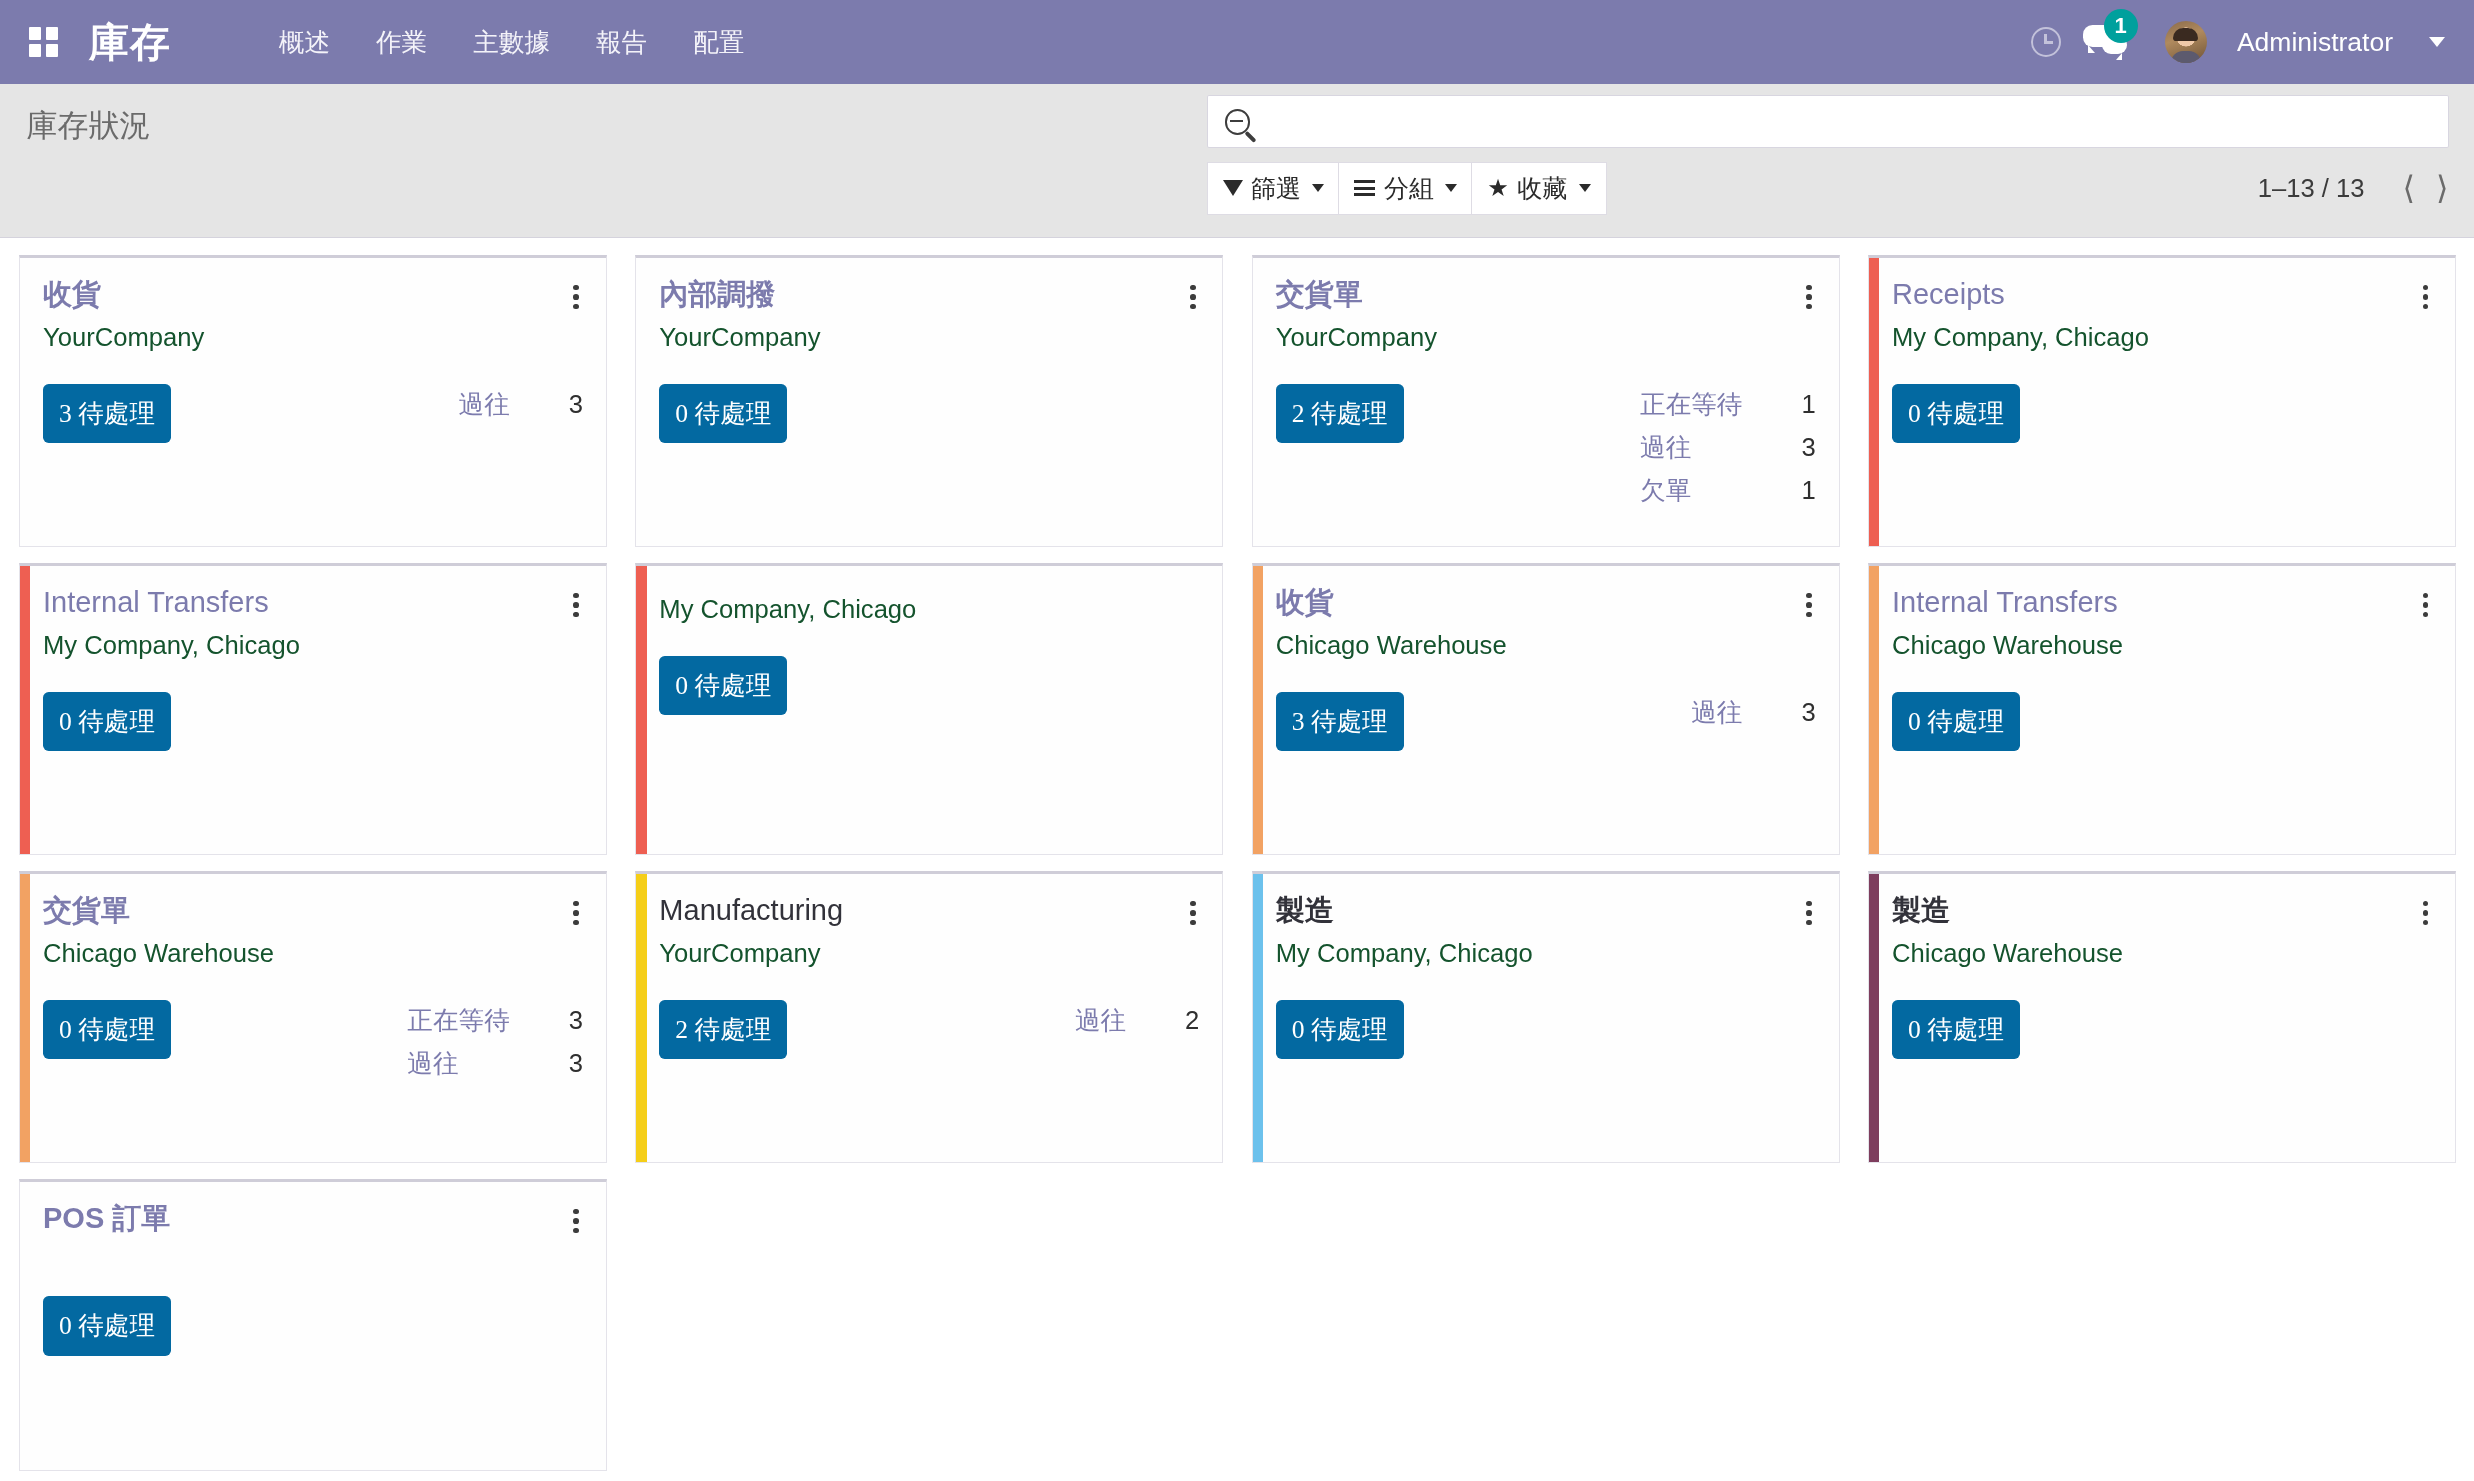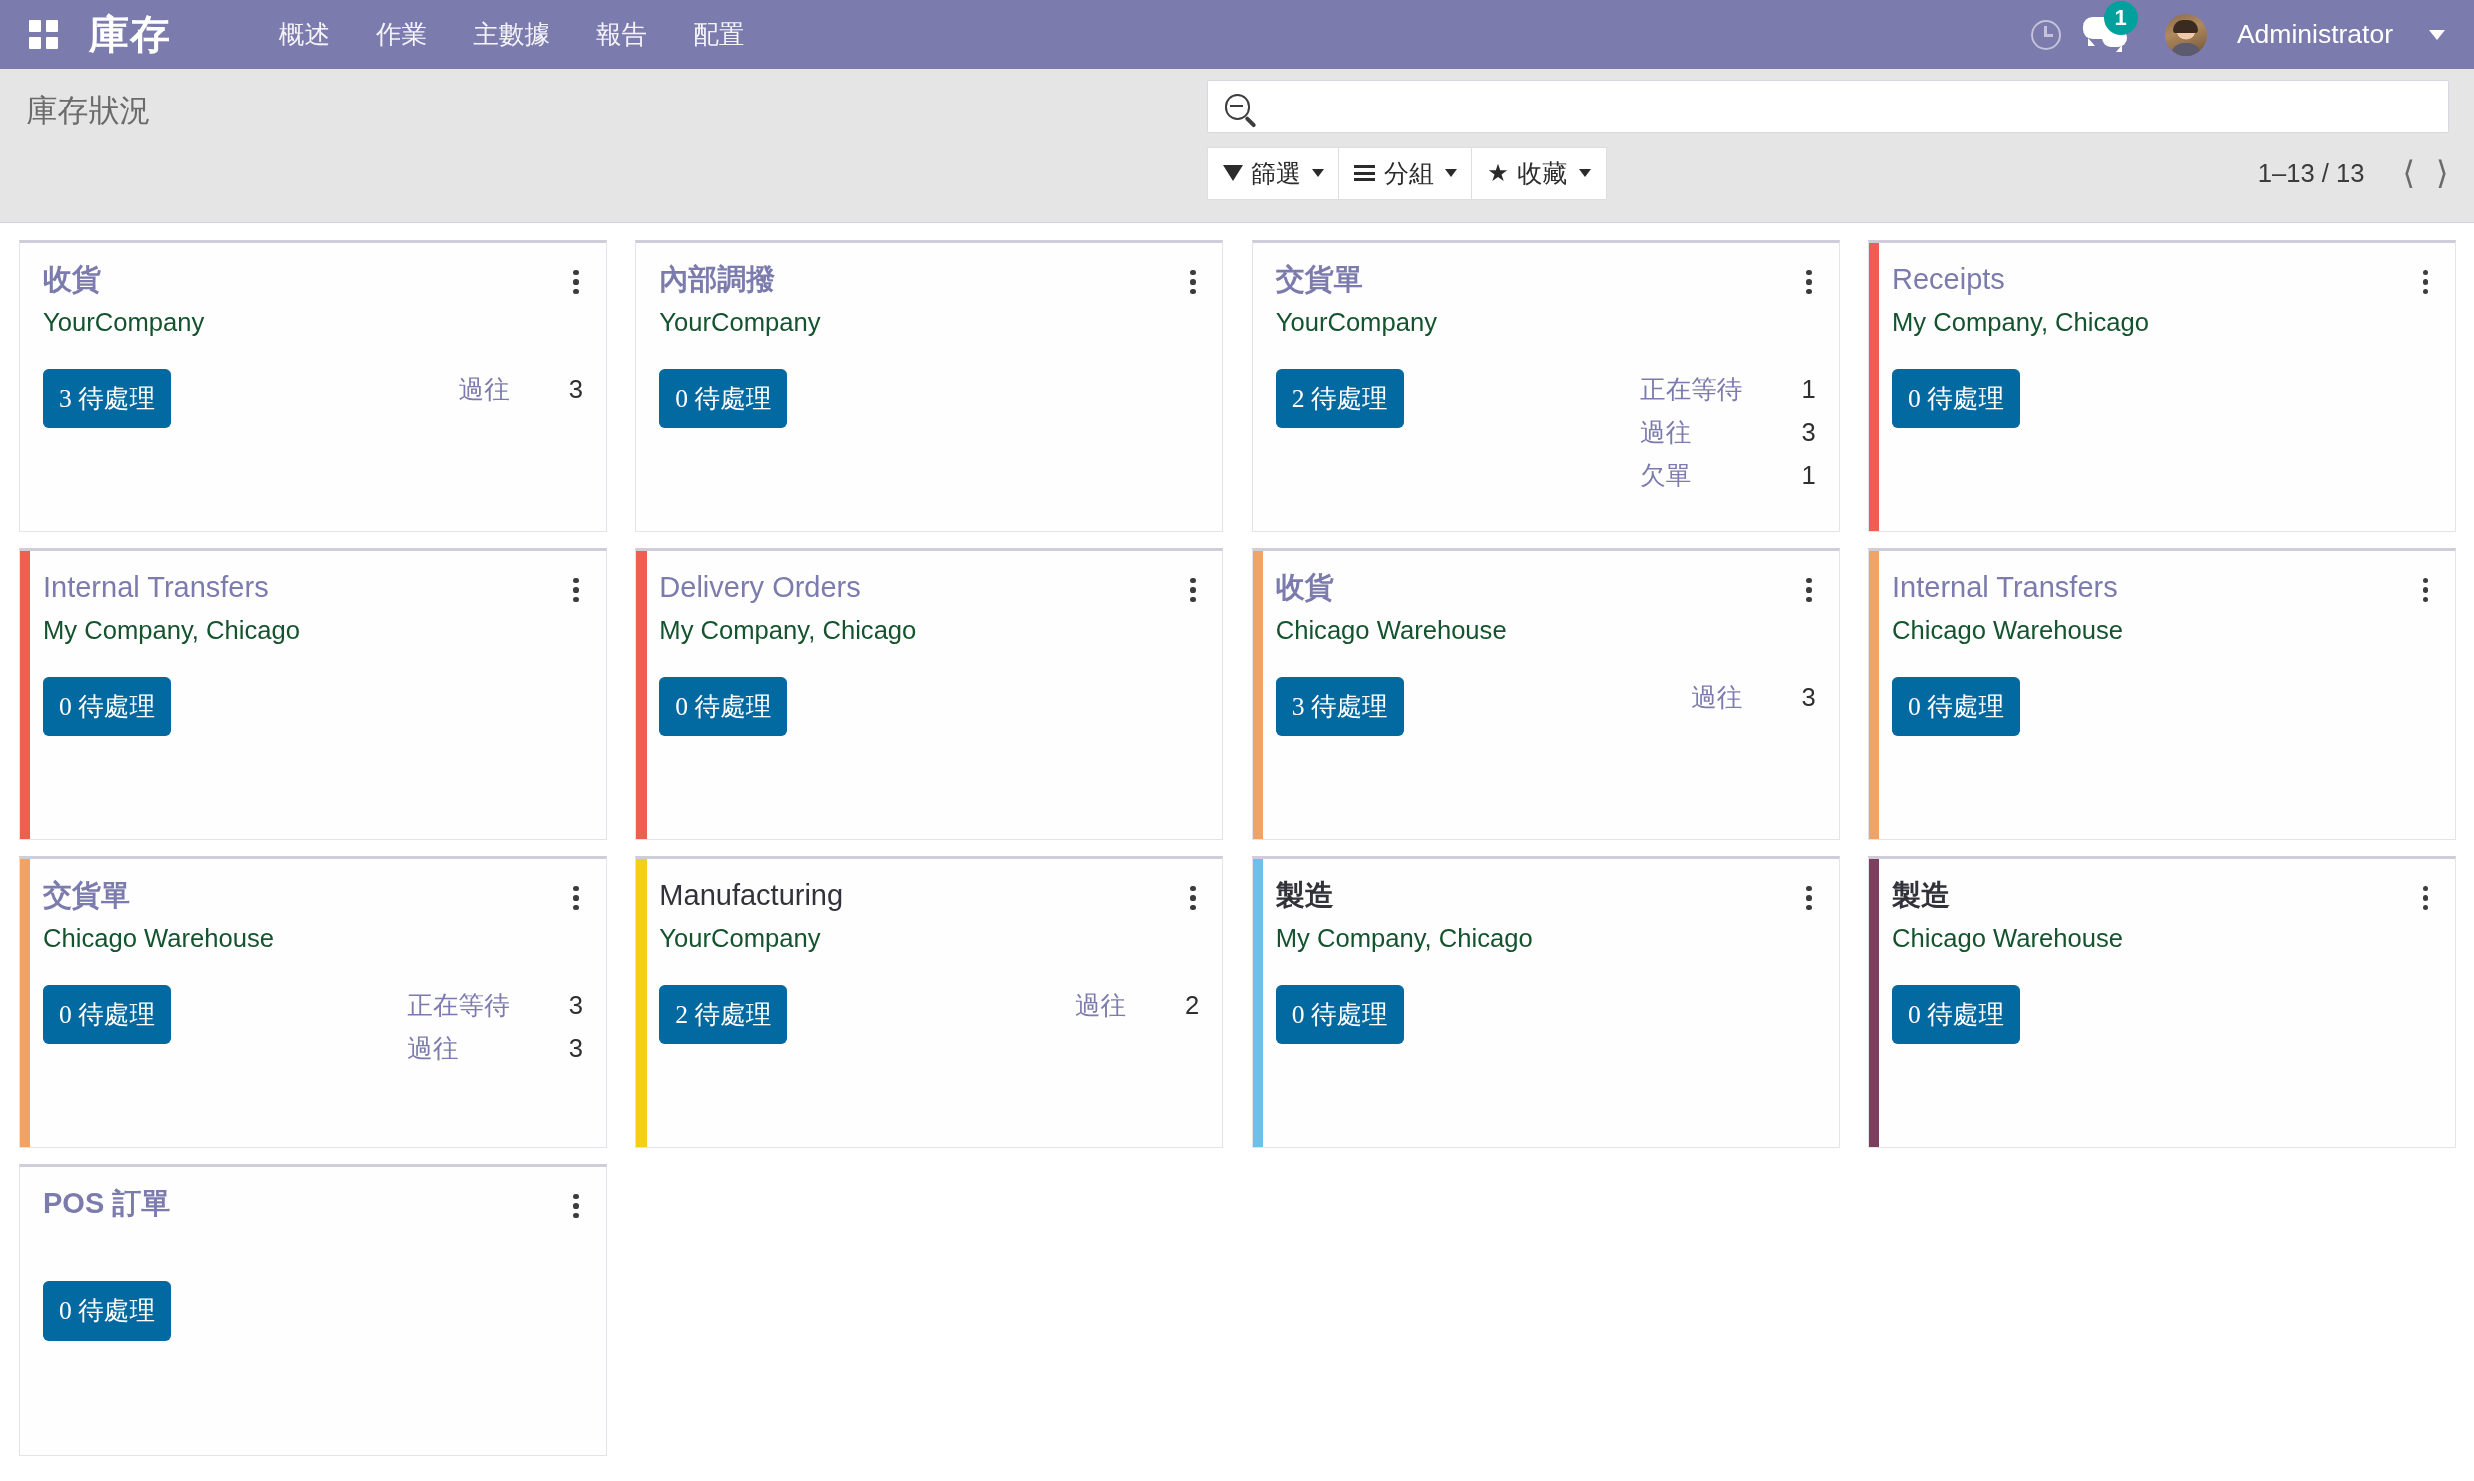--- a/index.html
+++ b/index.html
@@ -5,21 +5,21 @@
   * { box-sizing: border-box; margin: 0; padding: 0; }
   html, body {
     width: 2475px; height: 1481px;
     background: #fff;
     font-family: "Liberation Sans", "DejaVu Sans", sans-serif;
     overflow: hidden;
   }
 
   
   .navbar {
-    height: 69px;
+    height: 84px;
     background: #7C7BAD;
     display: flex;
     align-items: center;
     padding: 0 26.5px 0 19px;
     position: relative;
   }
   .apps-toggle {
     width: 49px; height: 49px;
     display: flex; align-items: center; justify-content: center;
     flex: 0 0 auto;
@@ -446,28 +446,20 @@
           <i></i>
         </div>
       </div>
       <div class="k-sub">My Company, Chicago</div>
       <div class="k-body">
         <button class="k-pending">0 待處理</button>
       </div>
     </div>
     <div class="k-card">
       <div class="k-bar" style="background: rgb(238, 95, 82);"></div>
-      <div class="k-head">
-        <div class="k-title">Delivery Orders</div>
-        <div class="k-menu">
-          <i></i>
-          <i></i>
-          <i></i>
-        </div>
-      </div>
       <div class="k-sub">My Company, Chicago</div>
       <div class="k-body">
         <button class="k-pending">0 待處理</button>
       </div>
     </div>
     <div class="k-card">
       <div class="k-bar" style="background: rgb(242, 162, 99);"></div>
       <div class="k-head">
         <div class="k-title cjk">收貨</div>
         <div class="k-menu">

